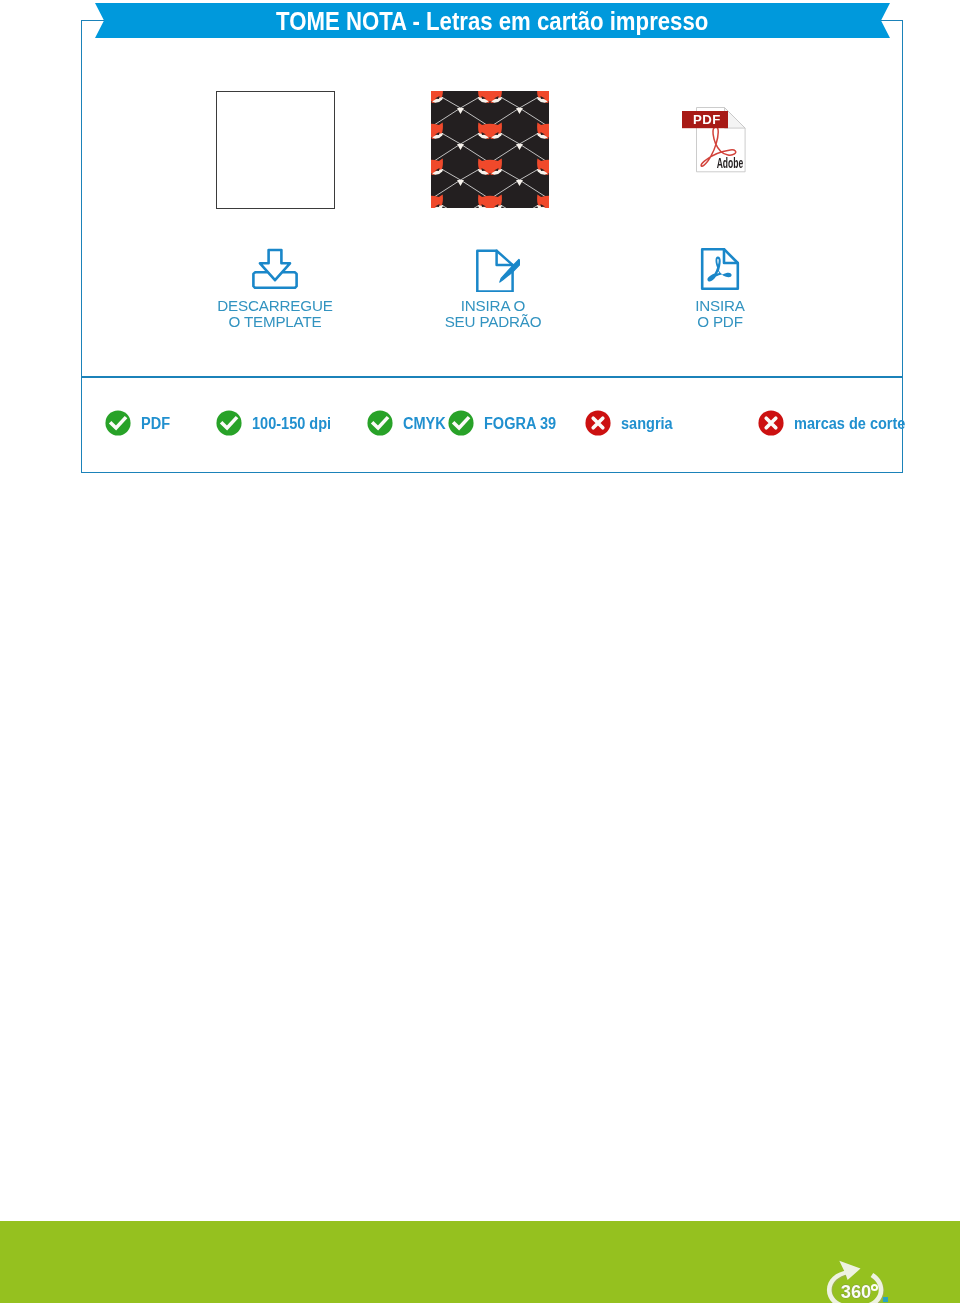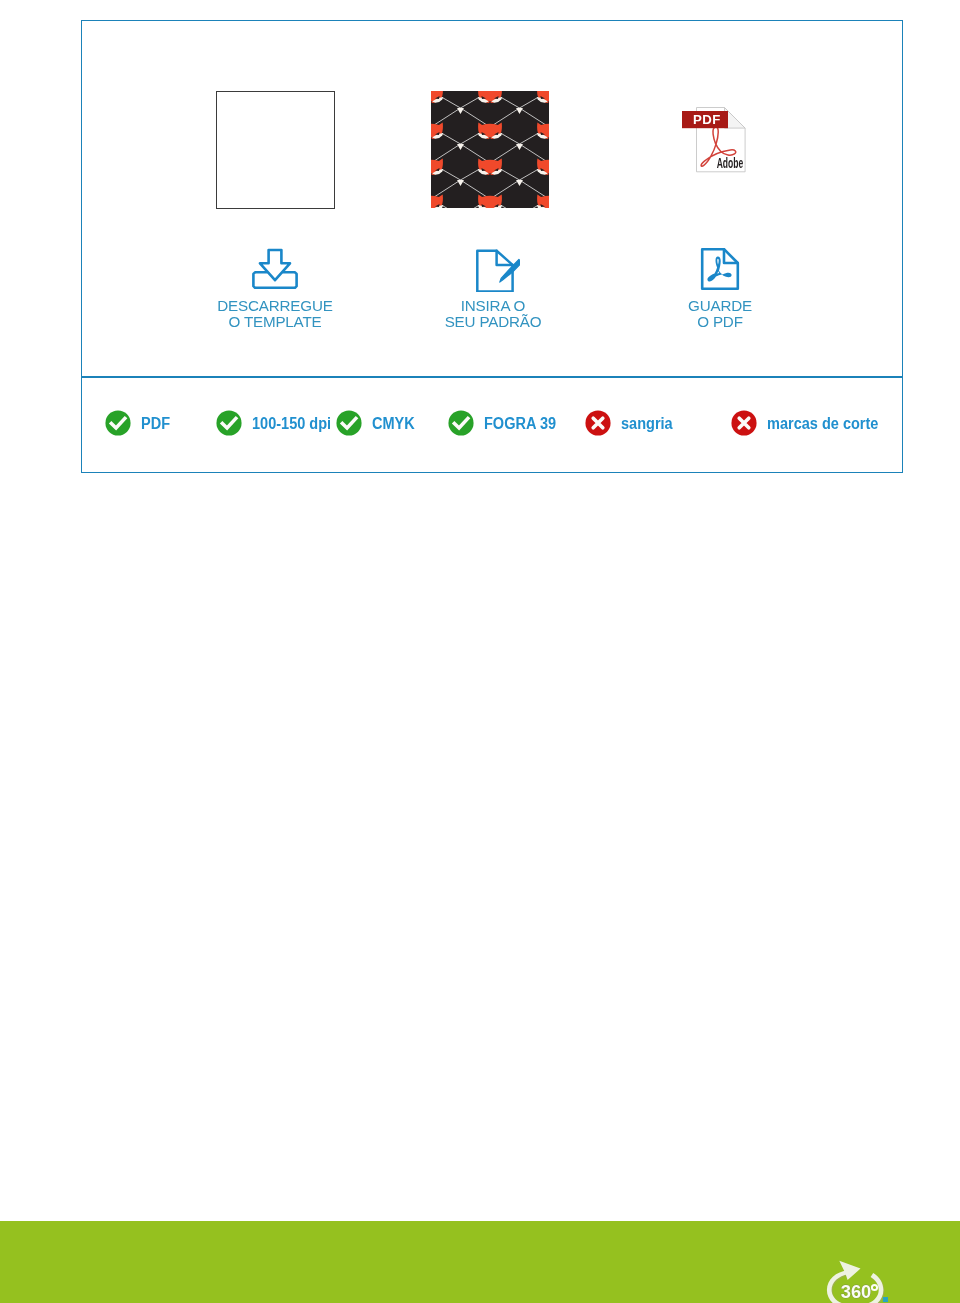--- a/index.html
+++ b/index.html
@@ -38,20 +38,28 @@
   .logo{position:absolute;left:818px;top:1256px;width:85px;height:58px;}
 </style>
 </head>
 <body>
 
 <div class="page">
 
   <div class="panel"></div>
   <div class="divider"></div>
 
+  <div class="ribbon">
+    <svg width="795" height="35" viewBox="0 0 795 35">
+      <path d="M0,0 L795,0 L786,17.5 L795,35 L0,35 L9,17.5 Z" fill="#0099dc"></path>
+    </svg>
+    <div class="ribbon-title">
+        <span>TOME NOTA - Letras em cartão impresso</span>
+      </div>
+  </div>
 
   <div class="preview preview-empty"></div>
 
   <div class="preview preview-pattern">
     <svg width="118" height="117" viewBox="0 0 118 117">
       <defs>
         <g id="foxhead">
           <path d="M-11.6,-4.5 L-7.9,-2.1 Q-4.0,-3.3 0,-3.3 Q4.0,-3.3 7.9,-2.1 L11.7,-4.6 Q12.3,1.4 11.3,5.0 Q10.2,8.4 6.8,10.4 L3.0,11.7 L0,12.1 L-3.0,11.7 L-6.8,10.4 Q-10.2,8.4 -11.3,5.0 Q-12.3,1.4 -11.6,-4.5 Z" fill="#f0492b"></path>
           <path d="M-12.3,5.9 Q-8.6,6.3 -5.2,8.0 L-1.1,10.4 L-4.4,11.7 L-8.2,11.0 L-11.2,8.6 Z" fill="#f7f3ec"></path>
           <path d="M12.3,5.9 Q8.6,6.3 5.2,8.0 L1.1,10.4 L4.4,11.7 L8.2,11.0 L11.2,8.6 Z" fill="#f7f3ec"></path>
@@ -122,61 +130,61 @@
   </div>
 
   <div class="step" style="left:600px">
     <div class="ico">
       <svg width="44" height="44" viewBox="0 0 44 44" fill="none" stroke="#1a87c9" stroke-width="2.6" stroke-linejoin="round" stroke-linecap="round">
         <path d="M4.2,2.2 L26.0,2.2 L39.8,16.0 L39.8,41.8 L4.2,41.8 Z"></path>
         <path d="M26.0,2.2 L26.0,16.0 L39.8,16.0"></path>
         <path fill="#1a87c9" stroke="none" fill-rule="evenodd" d="M19.8,9.6 C21.8,9.6 22.7,11.6 22.7,14.1 C22.7,17.6 21.6,21.8 21.0,23.8 C22.0,25.6 23.2,26.8 24.6,27.4 C26.7,26.5 28.9,25.8 30.5,25.8 C32.5,25.8 33.6,26.9 33.6,28.1 C33.6,29.5 32.3,30.3 30.7,30.3 C28.6,30.3 26.0,29.3 23.8,27.6 C22.0,28.0 19.9,28.7 18.0,29.6 C16.1,32.2 13.6,34.6 11.8,34.6 C10.3,34.6 9.4,33.6 9.4,32.4 C9.4,30.8 11.0,29.3 13.0,28.2 C14.0,27.6 15.2,27.1 16.5,26.6 C17.5,24.7 18.4,22.6 19.1,20.4 C18.2,18.2 17.5,15.7 17.5,13.4 C17.5,10.9 18.4,9.6 19.8,9.6 Z M19.8,11.7 C19.4,11.7 19.3,12.4 19.3,13.5 C19.3,14.7 19.6,16.2 20.0,17.8 C20.4,16.1 20.7,14.6 20.7,13.5 C20.7,12.4 20.4,11.7 19.8,11.7 Z M20.3,24.2 C20.0,25.0 19.6,25.8 19.2,26.5 C19.9,26.3 20.6,26.1 21.3,25.9 C20.9,25.4 20.6,24.8 20.3,24.2 Z"></path>
       </svg>
     </div>
-    <div class="lbl">GUARDE
+    <div class="lbl">INSIRA
 O PDF</div>
   </div>
 
   <div class="checkrow">
     <div class="chk" style="left:24.7px">
       <svg class="badge" viewBox="0 0 24 24">
           <circle cx="12" cy="12" r="11.6" fill="#28a228"></circle>
           <path d="M5.9,12.4 L10.2,16.6 L18.3,7.8" stroke="#fbfbf8" stroke-width="3.3" fill="none" stroke-linecap="square" stroke-linejoin="miter"></path>
         </svg>
       <span class="txt">PDF</span>
     </div>
     <div class="chk" style="left:136px">
       <svg class="badge" viewBox="0 0 24 24">
           <circle cx="12" cy="12" r="11.6" fill="#28a228"></circle>
           <path d="M5.9,12.4 L10.2,16.6 L18.3,7.8" stroke="#fbfbf8" stroke-width="3.3" fill="none" stroke-linecap="square" stroke-linejoin="miter"></path>
         </svg>
       <span class="txt">100-150 dpi</span>
     </div>
-    <div class="chk" style="left:256px">
+    <div class="chk" style="left:287px">
       <svg class="badge" viewBox="0 0 24 24">
           <circle cx="12" cy="12" r="11.6" fill="#28a228"></circle>
           <path d="M5.9,12.4 L10.2,16.6 L18.3,7.8" stroke="#fbfbf8" stroke-width="3.3" fill="none" stroke-linecap="square" stroke-linejoin="miter"></path>
         </svg>
       <span class="txt">CMYK</span>
     </div>
     <div class="chk" style="left:368px">
       <svg class="badge" viewBox="0 0 24 24">
           <circle cx="12" cy="12" r="11.6" fill="#28a228"></circle>
           <path d="M5.9,12.4 L10.2,16.6 L18.3,7.8" stroke="#fbfbf8" stroke-width="3.3" fill="none" stroke-linecap="square" stroke-linejoin="miter"></path>
         </svg>
       <span class="txt">FOGRA 39</span>
     </div>
     <div class="chk" style="left:505px">
       <svg class="badge" viewBox="0 0 24 24">
           <circle cx="12" cy="12" r="11.6" fill="#cc1111"></circle>
           <path d="M7.6,7.6 L16.4,16.4 M16.4,7.6 L7.6,16.4" stroke="#fbfbf8" stroke-width="3.4" fill="none" stroke-linecap="round"></path>
         </svg>
       <span class="txt">sangria</span>
     </div>
-    <div class="chk" style="left:651px">
+    <div class="chk" style="left:678px">
       <svg class="badge" viewBox="0 0 24 24">
           <circle cx="12" cy="12" r="11.6" fill="#cc1111"></circle>
           <path d="M7.6,7.6 L16.4,16.4 M16.4,7.6 L7.6,16.4" stroke="#fbfbf8" stroke-width="3.4" fill="none" stroke-linecap="round"></path>
         </svg>
       <span class="txt">marcas de corte</span>
     </div>
   </div>
 
   <div class="footer-bar"></div>
   <div class="logo">

